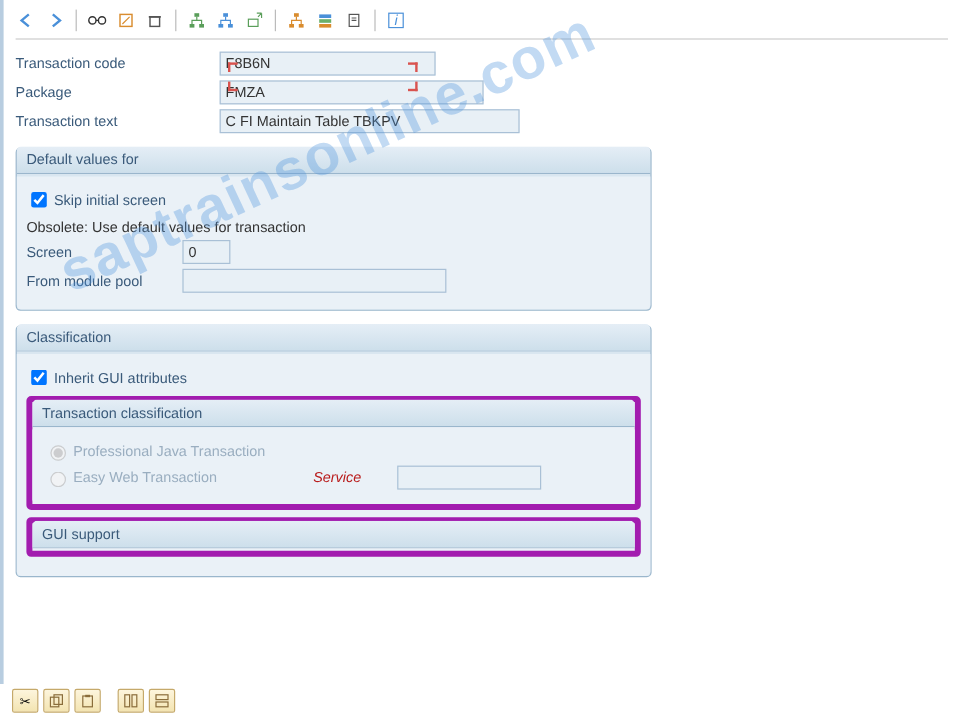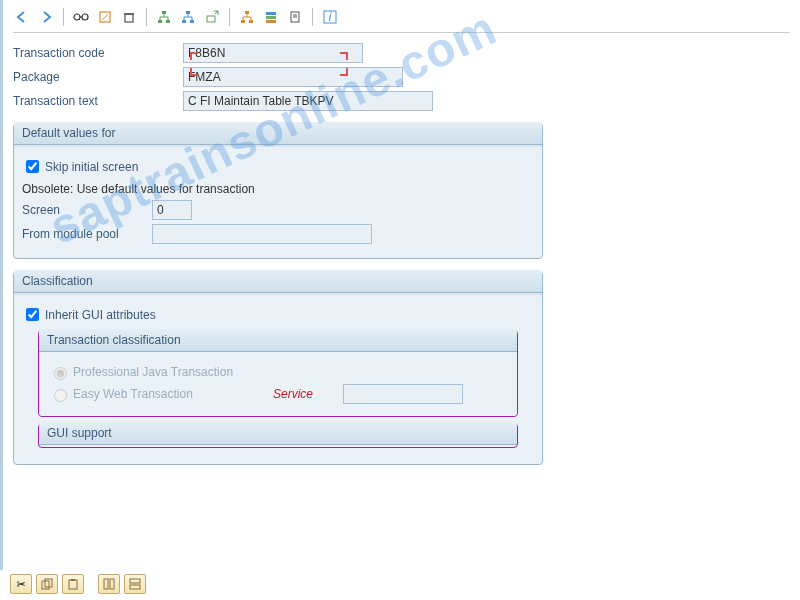--- a/index.html
+++ b/index.html
@@ -21,21 +21,21 @@
   .c-tl { top: 0; left: 0; border-right: none; border-bottom: none; }
   .c-tr { top: 0; right: 0; border-left: none; border-bottom: none; }
   .c-bl { bottom: 0; left: 0; border-right: none; border-top: none; }
   .c-br { bottom: 0; right: 0; border-left: none; border-top: none; }
   .groupbox { border: 1px solid #9ab6cc; border-radius: 4px; margin: 12px 0 0 0; background: #d9e6f0; width: 530px; position: relative; }
   .groupbox .title { position: relative; top: -2px; padding: 4px 8px; color: #3a5a7a; border-bottom: 1px solid #9ab6cc; background: linear-gradient(#e5eef6,#cddfeb); border-radius: 4px 4px 0 0; }
   .groupbox .body { padding: 6px 8px 10px 8px; background: #eaf1f7; border-radius: 0 0 4px 4px; }
   .chk-row { display: flex; align-items: center; margin: 4px 0; color: #3a5a7a; }
   .chk-row.disabled { color: #9aaec0; }
   input[type="checkbox"], input[type="radio"] { margin-right: 6px; }
-  .inner-group { border: 1px solid #a21caf; border-radius: 4px; margin: 6px 16px; }
+  .inner-group { border: 5px solid #a21caf; border-radius: 4px; margin: 6px 0; }
   .inner-group .title { padding: 4px 8px; color: #3a5a7a; background: linear-gradient(#e5eef6,#cddfeb); border-bottom: 1px solid #9ab6cc; border-radius: 4px 4px 0 0; }
   .inner-group .ibody { padding: 6px 10px 8px 10px; background: #eaf1f7; border-radius: 0 0 4px 4px; }
   .radio-row { display: flex; align-items: center; margin: 4px 0; color: #9aaec0; }
   .radio-row .rlabel { width: 200px; }
   .svc-label { color: #b91c1c; width: 70px; font-style: italic; }
   .svc-field { background: #e8f0f6; border: 1px solid #a9c0d6; height: 20px; width: 120px; }
   .obsolete { color: #333; margin: 6px 0 4px 0; }
   .watermark { position: absolute; left: 30px; top: 100px; font-size: 48px; color: rgba(80,150,220,0.35); transform: rotate(-25deg); pointer-events: none; font-weight: bold; letter-spacing: 1px; }
   .bottom-toolbar { position: absolute; left: 10px; bottom: 6px; display: flex; gap: 4px; }
   .bt-btn { width: 22px; height: 20px; border: 1px solid #c5a96a; background: linear-gradient(#fdf5dd,#f3e4b1); border-radius: 2px; display:flex; align-items:center; justify-content:center; font-size:11px; cursor:pointer; }

